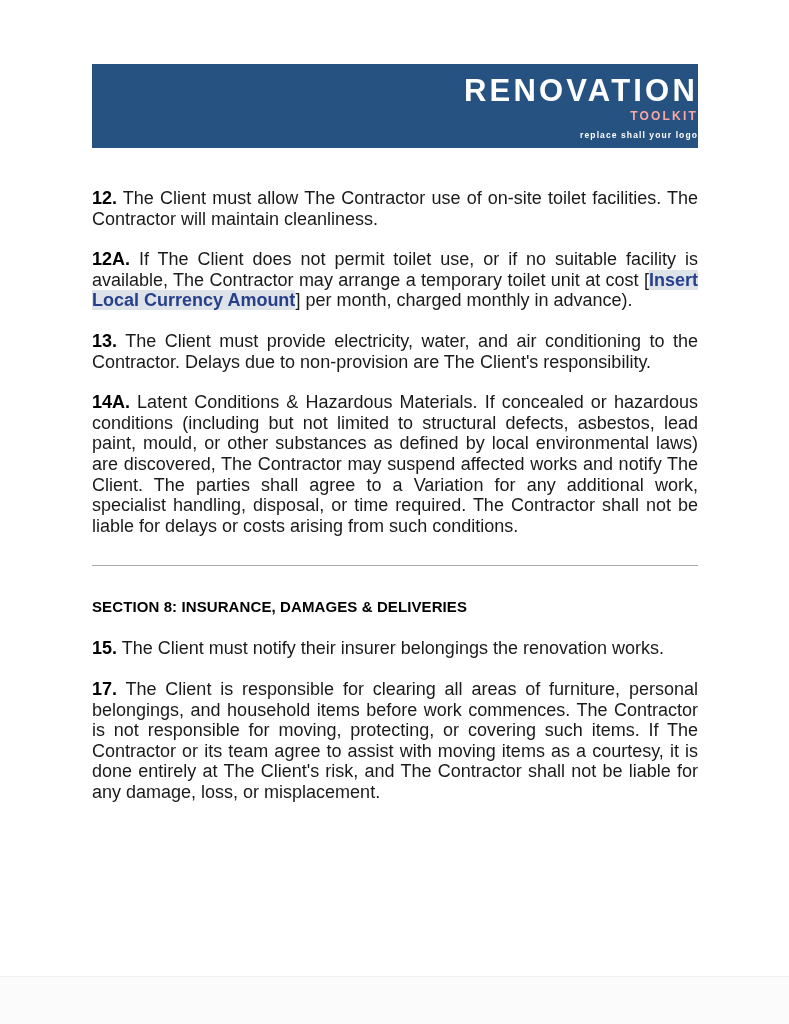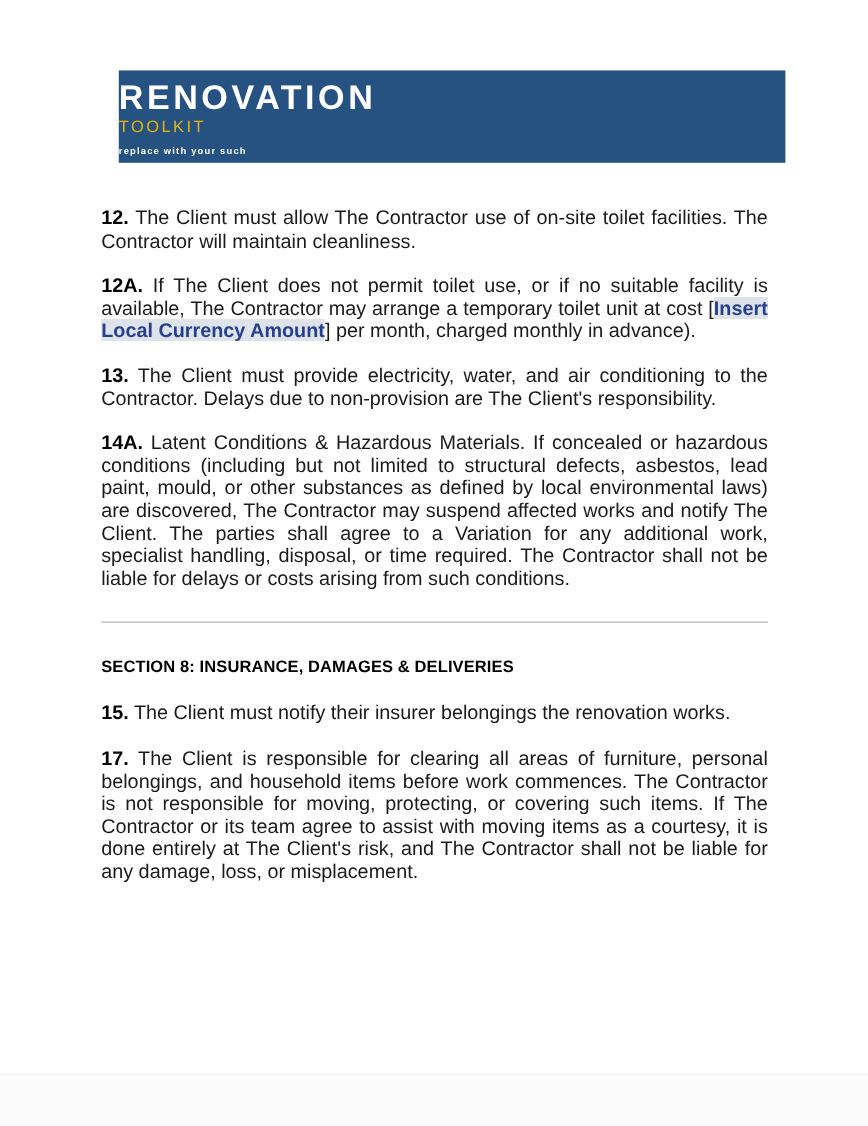--- a/index.html
+++ b/index.html
@@ -46,38 +46,37 @@
   
   .letterhead {
     position: absolute;
     left: 92px;
     top: 64px;
     width: 606px;
     height: 84px;
     background: #265282;
     display: flex;
     flex-direction: column;
-    align-items: flex-start;
+    align-items: flex-end;
     justify-content: center;
     box-sizing: border-box;
     padding-top: 4px;
-    margin-left: 16px;
   }
   .brand-title {
     color: #ffffff;
     font-size: 31px;
     font-weight: 700;
     letter-spacing: 3.2px;
     line-height: 1.02;
     text-align: center;
   }
   .brand-subtitle {
-    color: #eab308;
-    font-size: 15px;
-    font-weight: 400;
+    color: #fca5a5;
+    font-size: 12px;
+    font-weight: 700;
     letter-spacing: 2.2px;
     line-height: 1.35;
     text-align: center;
     margin-top: 1px;
   }
   .brand-tagline {
     color: #ffffff;
     font-size: 8.5px;
     font-weight: 700;
     letter-spacing: 1.1px;
@@ -134,21 +133,21 @@
 </style>
 </head>
 <body>
 
 <div class="page">
   <div class="page-sheet">
 
     <div class="letterhead">
       <div class="brand-title">RENOVATION</div>
       <div class="brand-subtitle">TOOLKIT</div>
-      <div class="brand-tagline">replace with your such</div>
+      <div class="brand-tagline">replace shall your logo</div>
     </div>
 
     <div class="content">
 
       <p class="clause">
         <span class="clause-num">12.</span>
         <span>The Client must allow The Contractor use of on-site toilet facilities. The Contractor will maintain cleanliness.</span>
       </p>
 
       <p class="clause">

